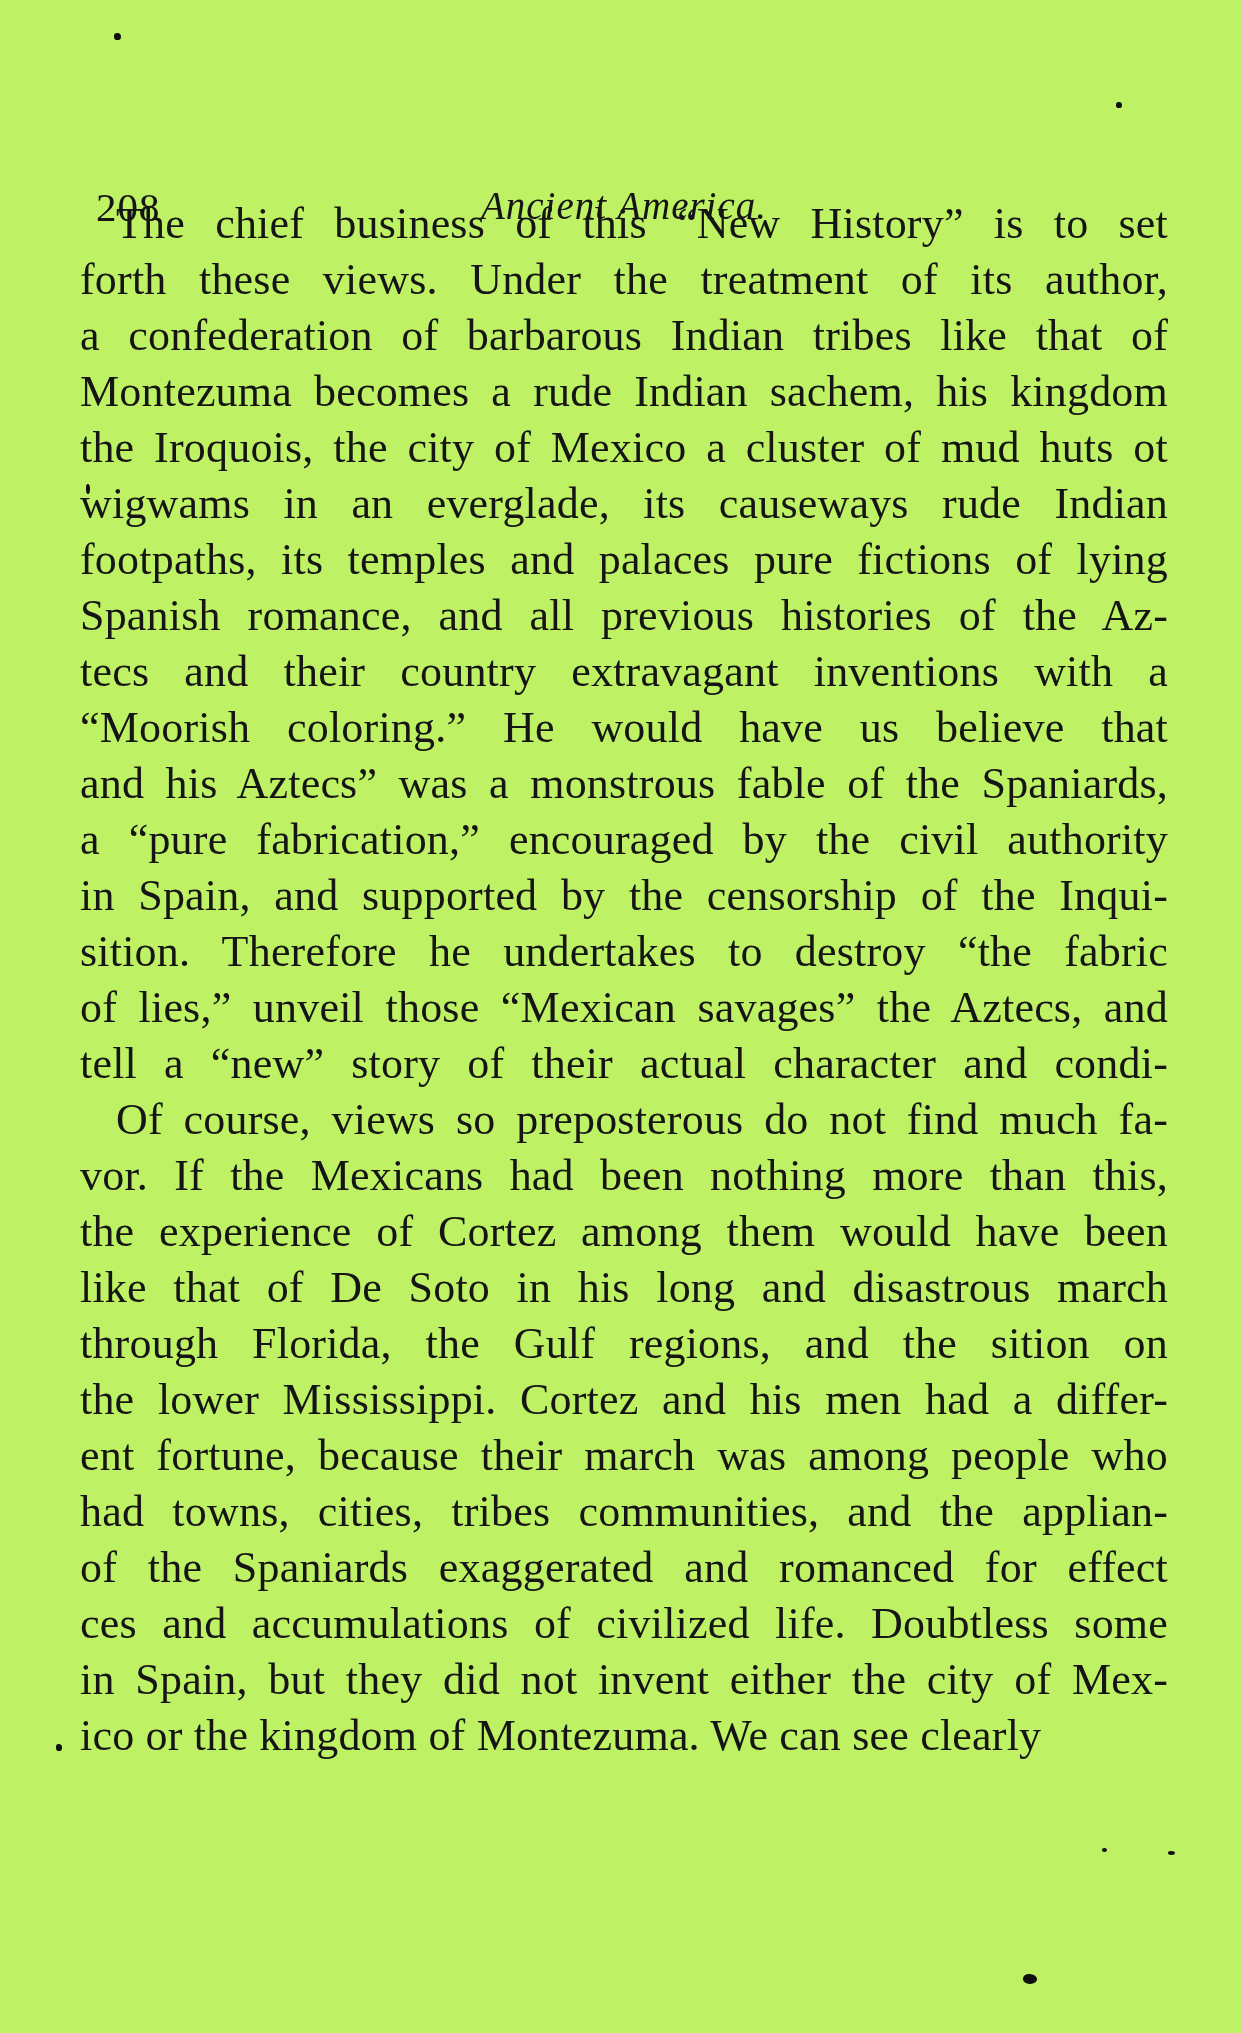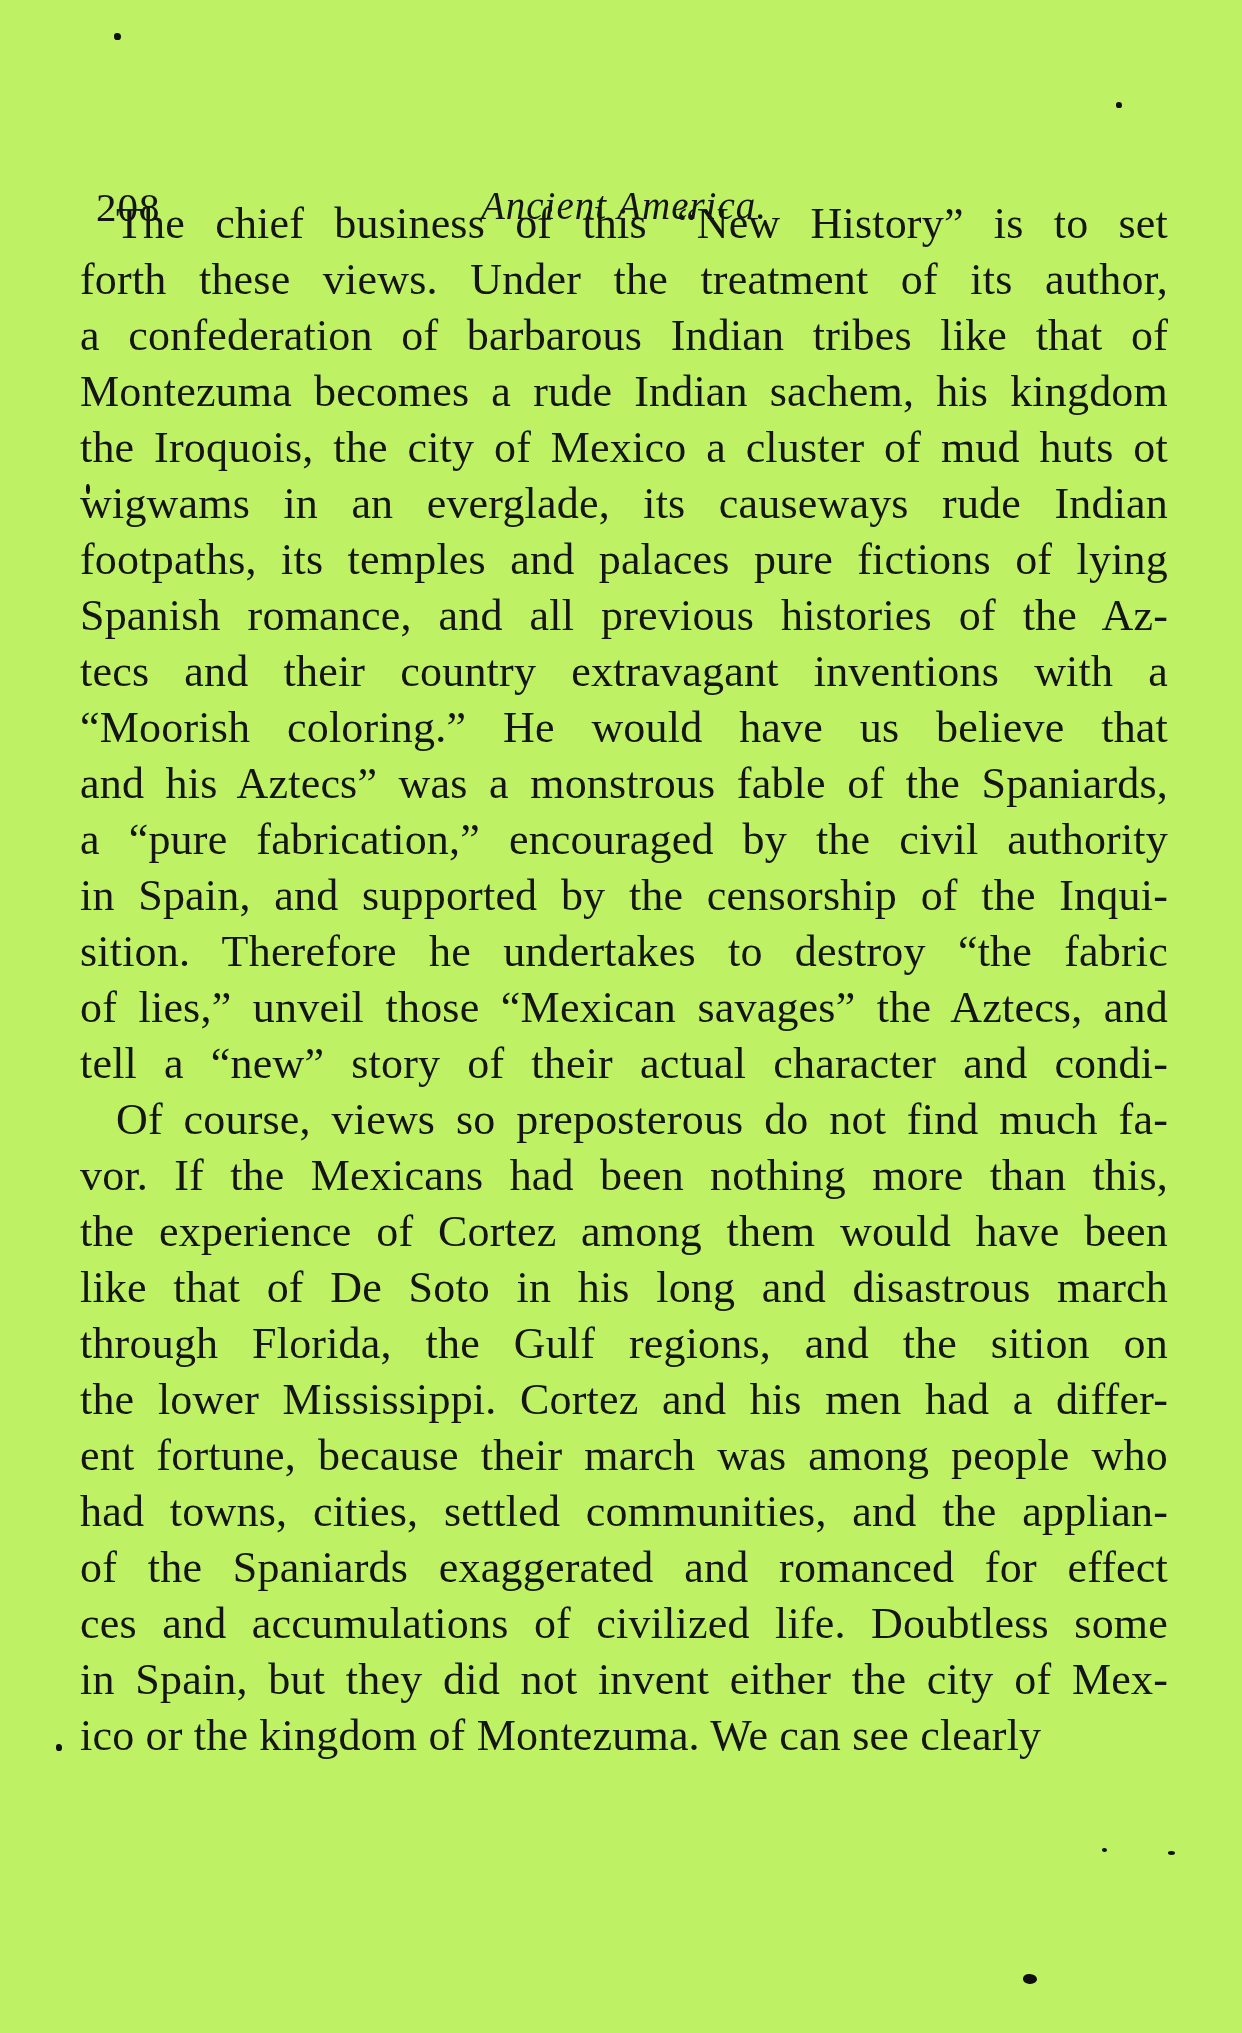--- a/index.html
+++ b/index.html
@@ -94,21 +94,21 @@
       <div class="line">sition.  Therefore he undertakes to destroy “the fabric</div>
       <div class="line">of lies,” unveil those “Mexican savages” the Aztecs, and</div>
       <div class="line">tell a “new” story of their actual character and condi-</div>
       <div class="line first">Of course, views so preposterous do not find much fa-</div>
       <div class="line">vor.  If the Mexicans had been nothing more than this,</div>
       <div class="line">the experience of Cortez among them would have been</div>
       <div class="line">like that of De Soto in his long and disastrous march</div>
       <div class="line">through Florida, the Gulf regions, and the sition on</div>
       <div class="line">the lower Mississippi.  Cortez and his men had a differ-</div>
       <div class="line">ent fortune, because their march was among people who</div>
-      <div class="line">had towns, cities, settled communities, and the applian-</div>
+      <div class="line">had towns, cities, tribes communities, and the applian-</div>
       <div class="line">of the Spaniards exaggerated and romanced for effect</div>
       <div class="line">ces and accumulations of civilized life.  Doubtless some</div>
       <div class="line">in Spain, but they did not invent either the city of Mex-</div>
       <div class="line last">ico or the kingdom of Montezuma.  We can see clearly</div>
     </div>
 
 <div class="speck" style="left: 114px; top: 33px; width: 7px; height: 7px;"></div>
     <div class="speck" style="left: 1116px; top: 102px; width: 6px; height: 6px;"></div>
     <div class="speck" style="left: 86px; top: 484px; width: 4px; height: 10px;"></div>
     <div class="speck" style="left: 56px; top: 1744px; width: 6px; height: 7px;"></div>

